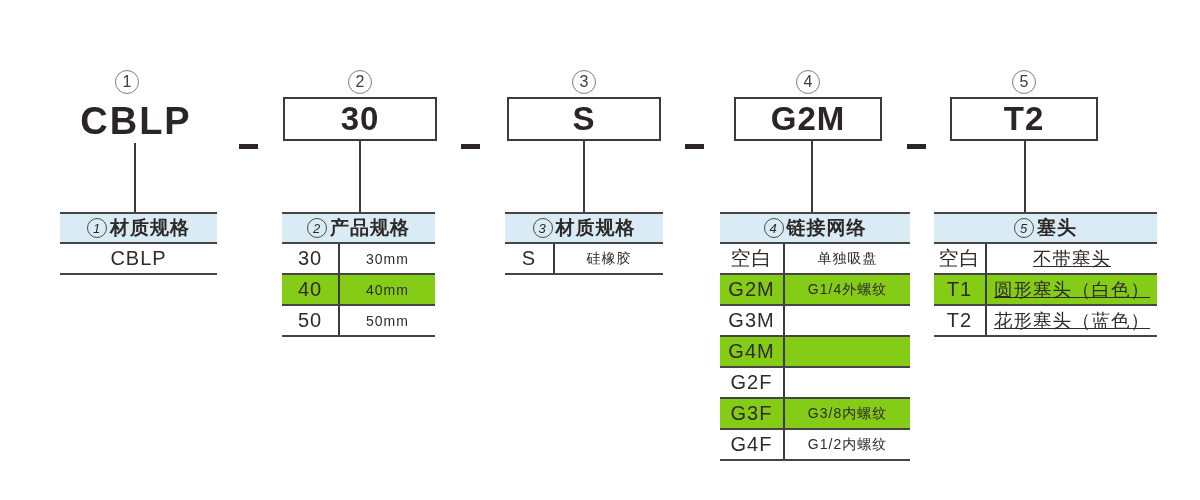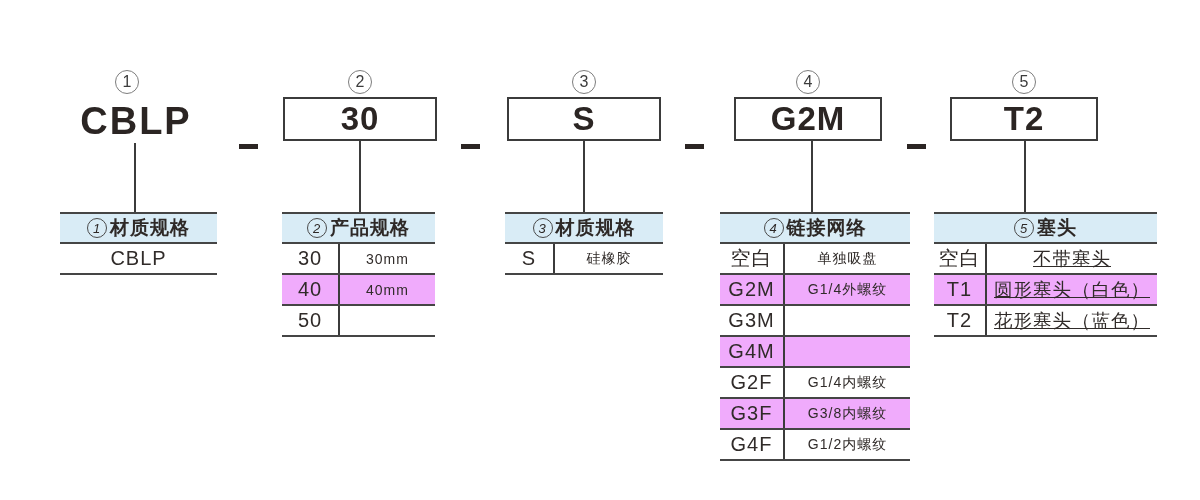--- a/index.html
+++ b/index.html
@@ -50,21 +50,21 @@
     border:1px solid #4a4a4a; border-radius:50%;
     display:inline-flex; align-items:center; justify-content:center;
     font-size:13px; font-weight:normal; margin-right:3px; background:transparent;
   }
   .trow {
     height:31px; display:flex; align-items:stretch;
     border-bottom:2px solid #454545;
     font-size:20px; letter-spacing:1px; color:#302b29;
     background:#fff;
   }
-  .trow.alt { background:#f0abfc; }
+  .trow.alt { background:#84cc16; }
   .trow .c1 {
     display:flex; align-items:center; justify-content:center;
     border-right:2px solid #3b3b3b;
   }
   .trow .c2 {
     flex:1; display:flex; align-items:center; justify-content:center;
     font-size:14px;
   }
   .t1 { left:60px;  width:157px; }
   .t1 .c1 { width:100%; border-right:none; }
@@ -132,20 +132,21 @@
   <div class="trow">
     <span class="c1">30</span>
     <span class="c2">30mm</span>
   </div>
   <div class="trow alt">
     <span class="c1">40</span>
     <span class="c2">40mm</span>
   </div>
   <div class="trow">
     <span class="c1">50</span>
+    <span class="c2">50mm</span>
   </div>
 </div>
 
 <div class="spec-table t3">
   <div class="thead">
     <span class="circ">
         <i>3</i>
       </span>
     <span>材质规格</span>
   </div>
@@ -171,21 +172,20 @@
     <span class="c2">G1/4外螺纹</span>
   </div>
   <div class="trow">
     <span class="c1">G3M</span>
   </div>
   <div class="trow alt">
     <span class="c1">G4M</span>
   </div>
   <div class="trow">
     <span class="c1">G2F</span>
-    <span class="c2">G1/4内螺纹</span>
   </div>
   <div class="trow alt">
     <span class="c1">G3F</span>
     <span class="c2">G3/8内螺纹</span>
   </div>
   <div class="trow">
     <span class="c1">G4F</span>
     <span class="c2">G1/2内螺纹</span>
   </div>
 </div>

